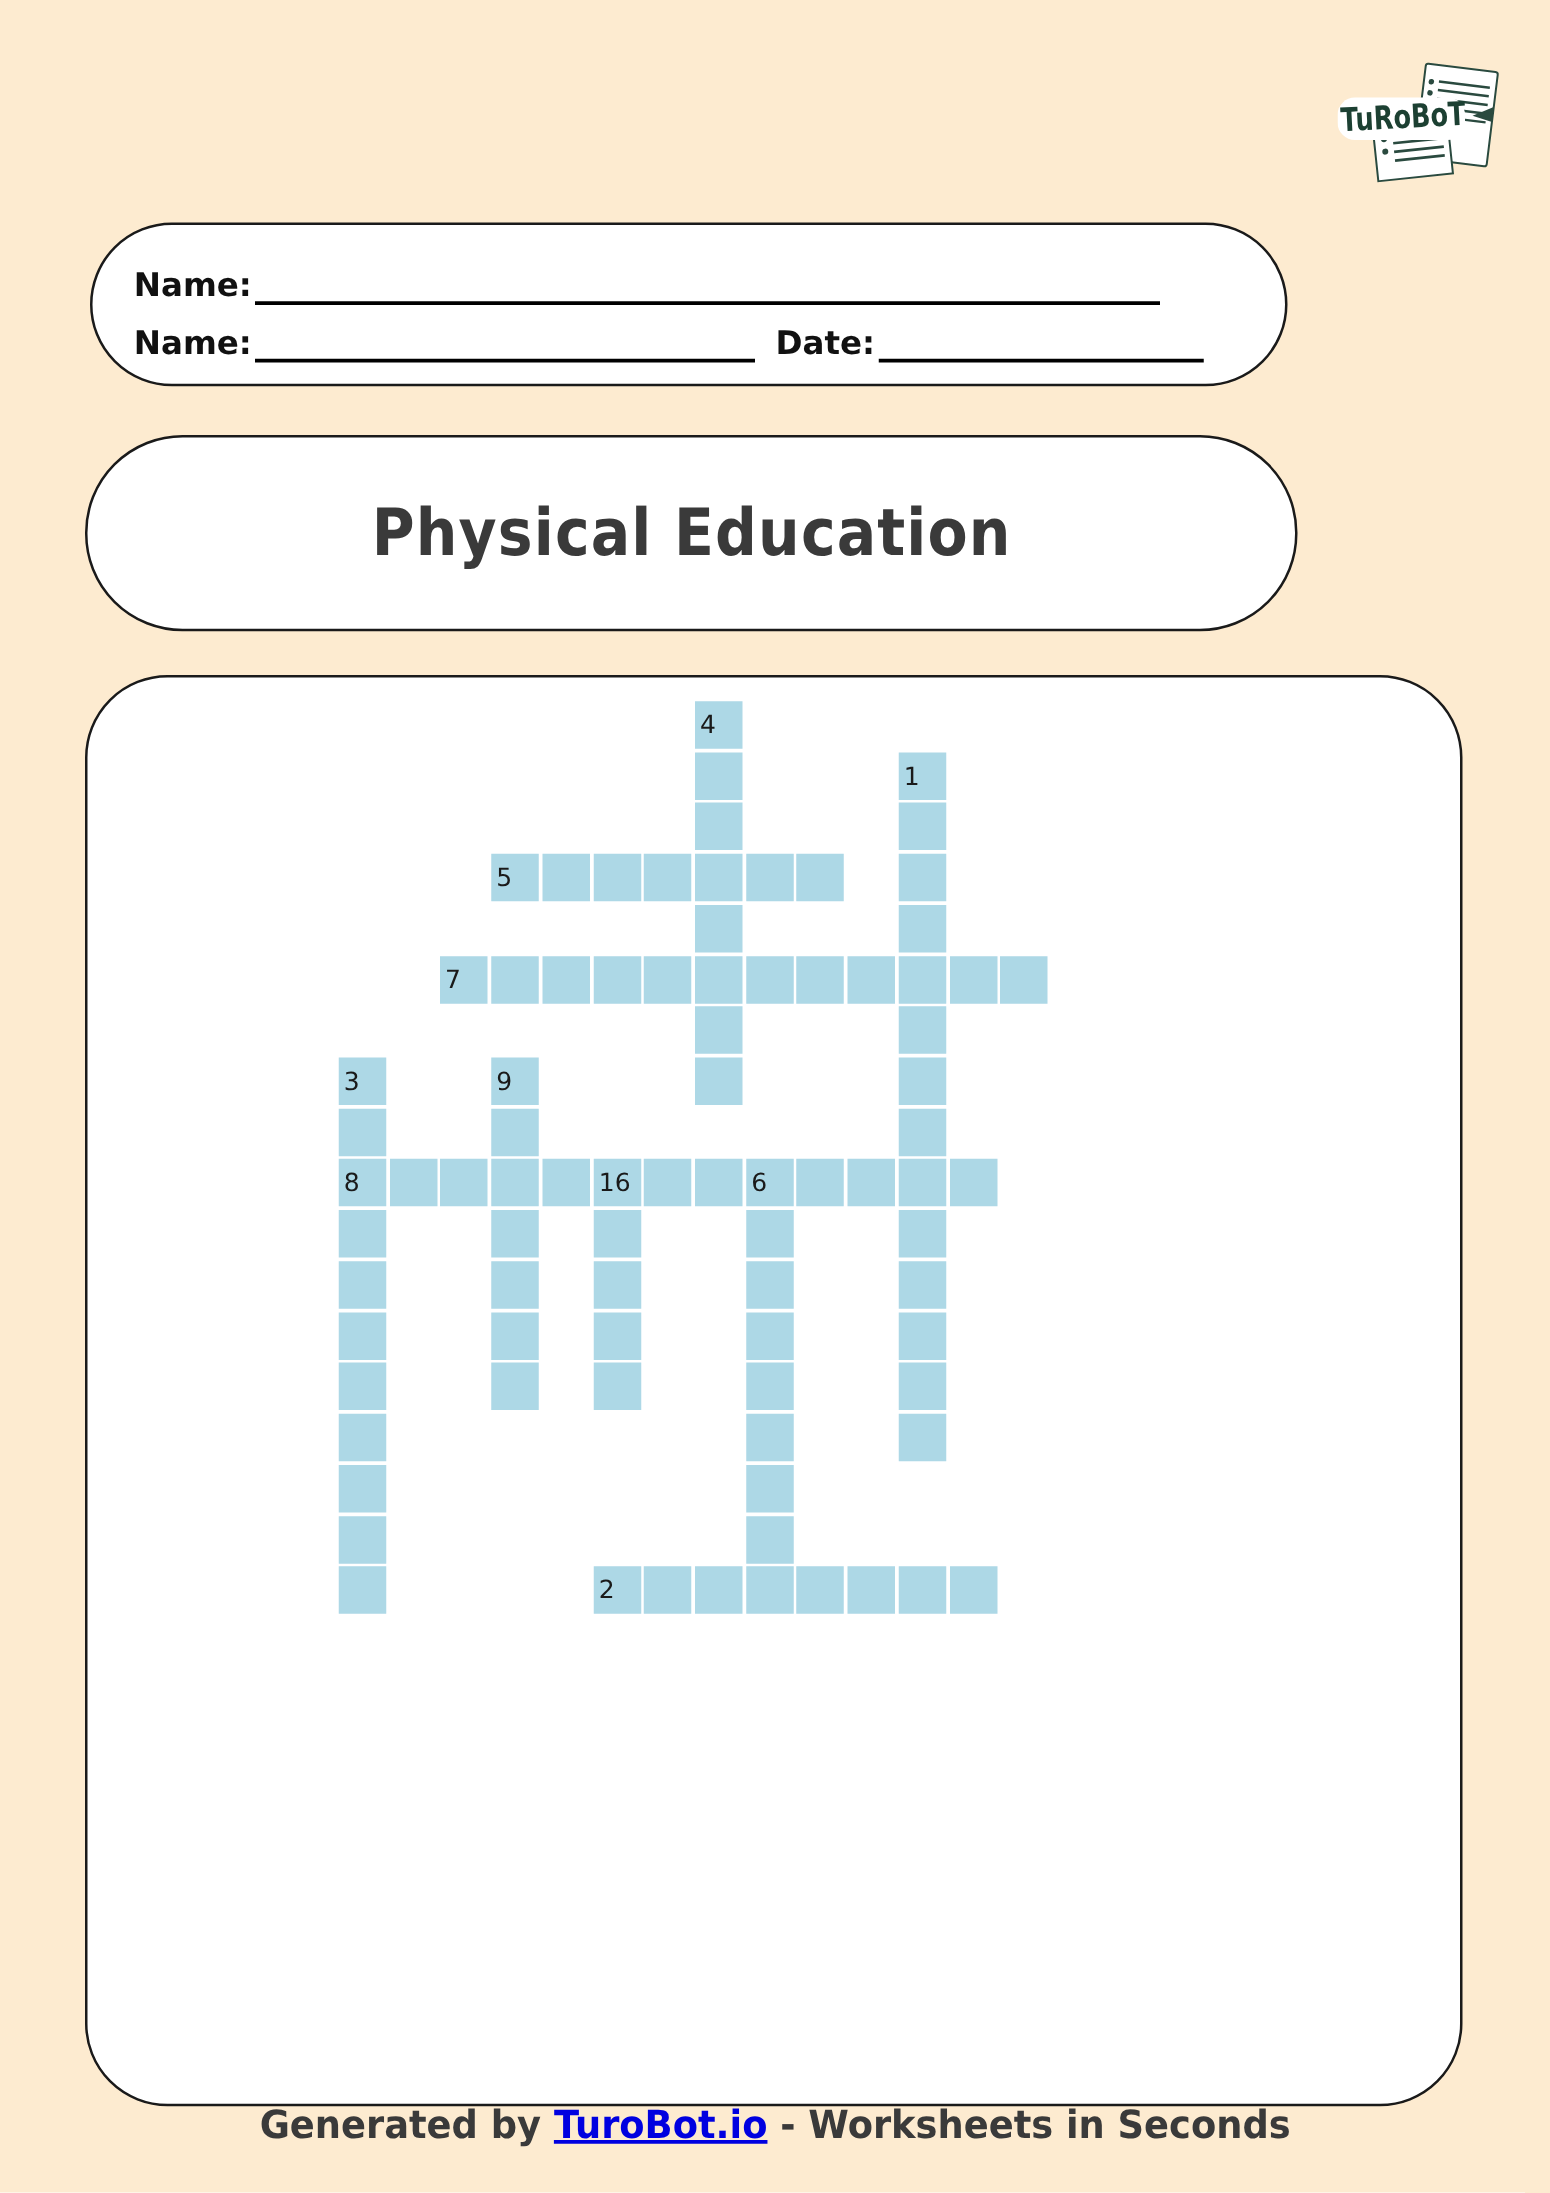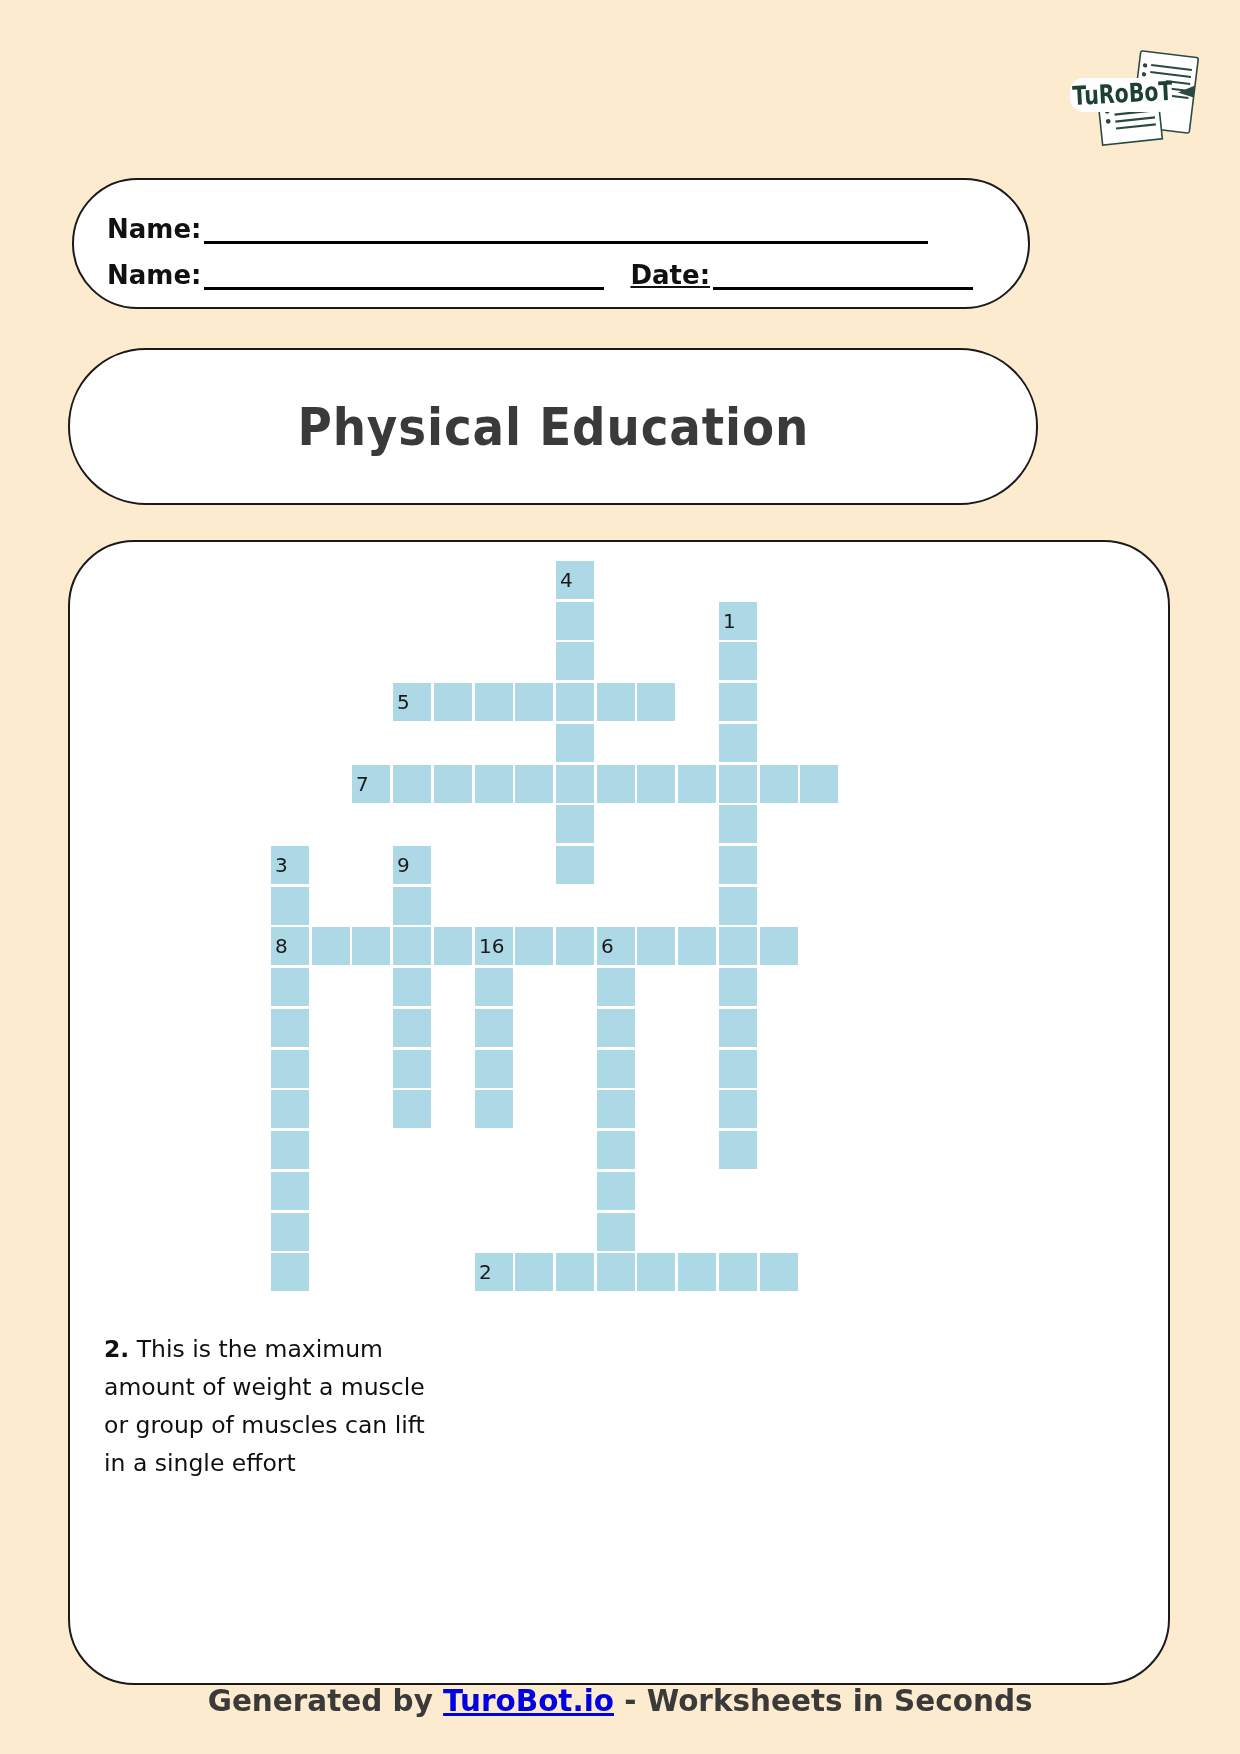--- a/index.html
+++ b/index.html
@@ -16,21 +16,21 @@
 
   
   .field-row{position:absolute;left:33px;display:flex;align-items:flex-end;
              font-weight:bold;font-size:26px;color:#111;white-space:nowrap;}
   #row-name{top:34px;}
   #row-class{top:80px;}
   .blank-line{display:inline-block;height:27px;border-bottom:3px solid #000;margin-left:3px;}
   #name-line{width:724px;}
   #class-line{width:400px;}
   #date-line{width:260px;}
-  .date-label{margin-left:26px;text-decoration:underline;}
+  .date-label{margin-left:16px;}
 
   
   .page-title{font-size:52px;font-weight:bold;color:#3a3a3a;letter-spacing:1px;
               transform:scaleX(0.9);white-space:nowrap;}
 
   
   #crossword-grid{position:absolute;left:201px;top:19px;}
   .cw-cell{position:absolute;width:38px;height:38px;background:#add8e6;}
   .cw-num{position:absolute;left:4px;top:50%;transform:translateY(-52%);
           font-size:20px;line-height:1;color:#1a1a1a;}
@@ -202,24 +202,20 @@
       </div>
       <div class="cw-cell" style="left: 244px; top: 692px; width: 38px; height: 38px; background: rgb(173, 216, 230);"></div>
       <div class="cw-cell" style="left: 285px; top: 692px; width: 38px; height: 38px; background: rgb(173, 216, 230);"></div>
       <div class="cw-cell" style="left: 366px; top: 692px; width: 38px; height: 38px; background: rgb(173, 216, 230);"></div>
       <div class="cw-cell" style="left: 407px; top: 692px; width: 38px; height: 38px; background: rgb(173, 216, 230);"></div>
       <div class="cw-cell" style="left: 448px; top: 692px; width: 38px; height: 38px; background: rgb(173, 216, 230);"></div>
       <div class="cw-cell" style="left: 489px; top: 692px; width: 38px; height: 38px; background: rgb(173, 216, 230);"></div>
     </div>
 
   <div id="clues">
-    <div class="clue">
-      <span class="clue-num">2.</span>
-      <span>This is the maximum amount of weight a muscle or group of muscles can lift in a single effort</span>
-    </div>
   </div>
 </div>
 
 <div id="footer">
   <span class="inner">
     <span>Generated by </span><span class="site-link">TuroBot.io</span><span> - Worksheets in Seconds</span>
   </span>
 </div>
 
 </body></html>

